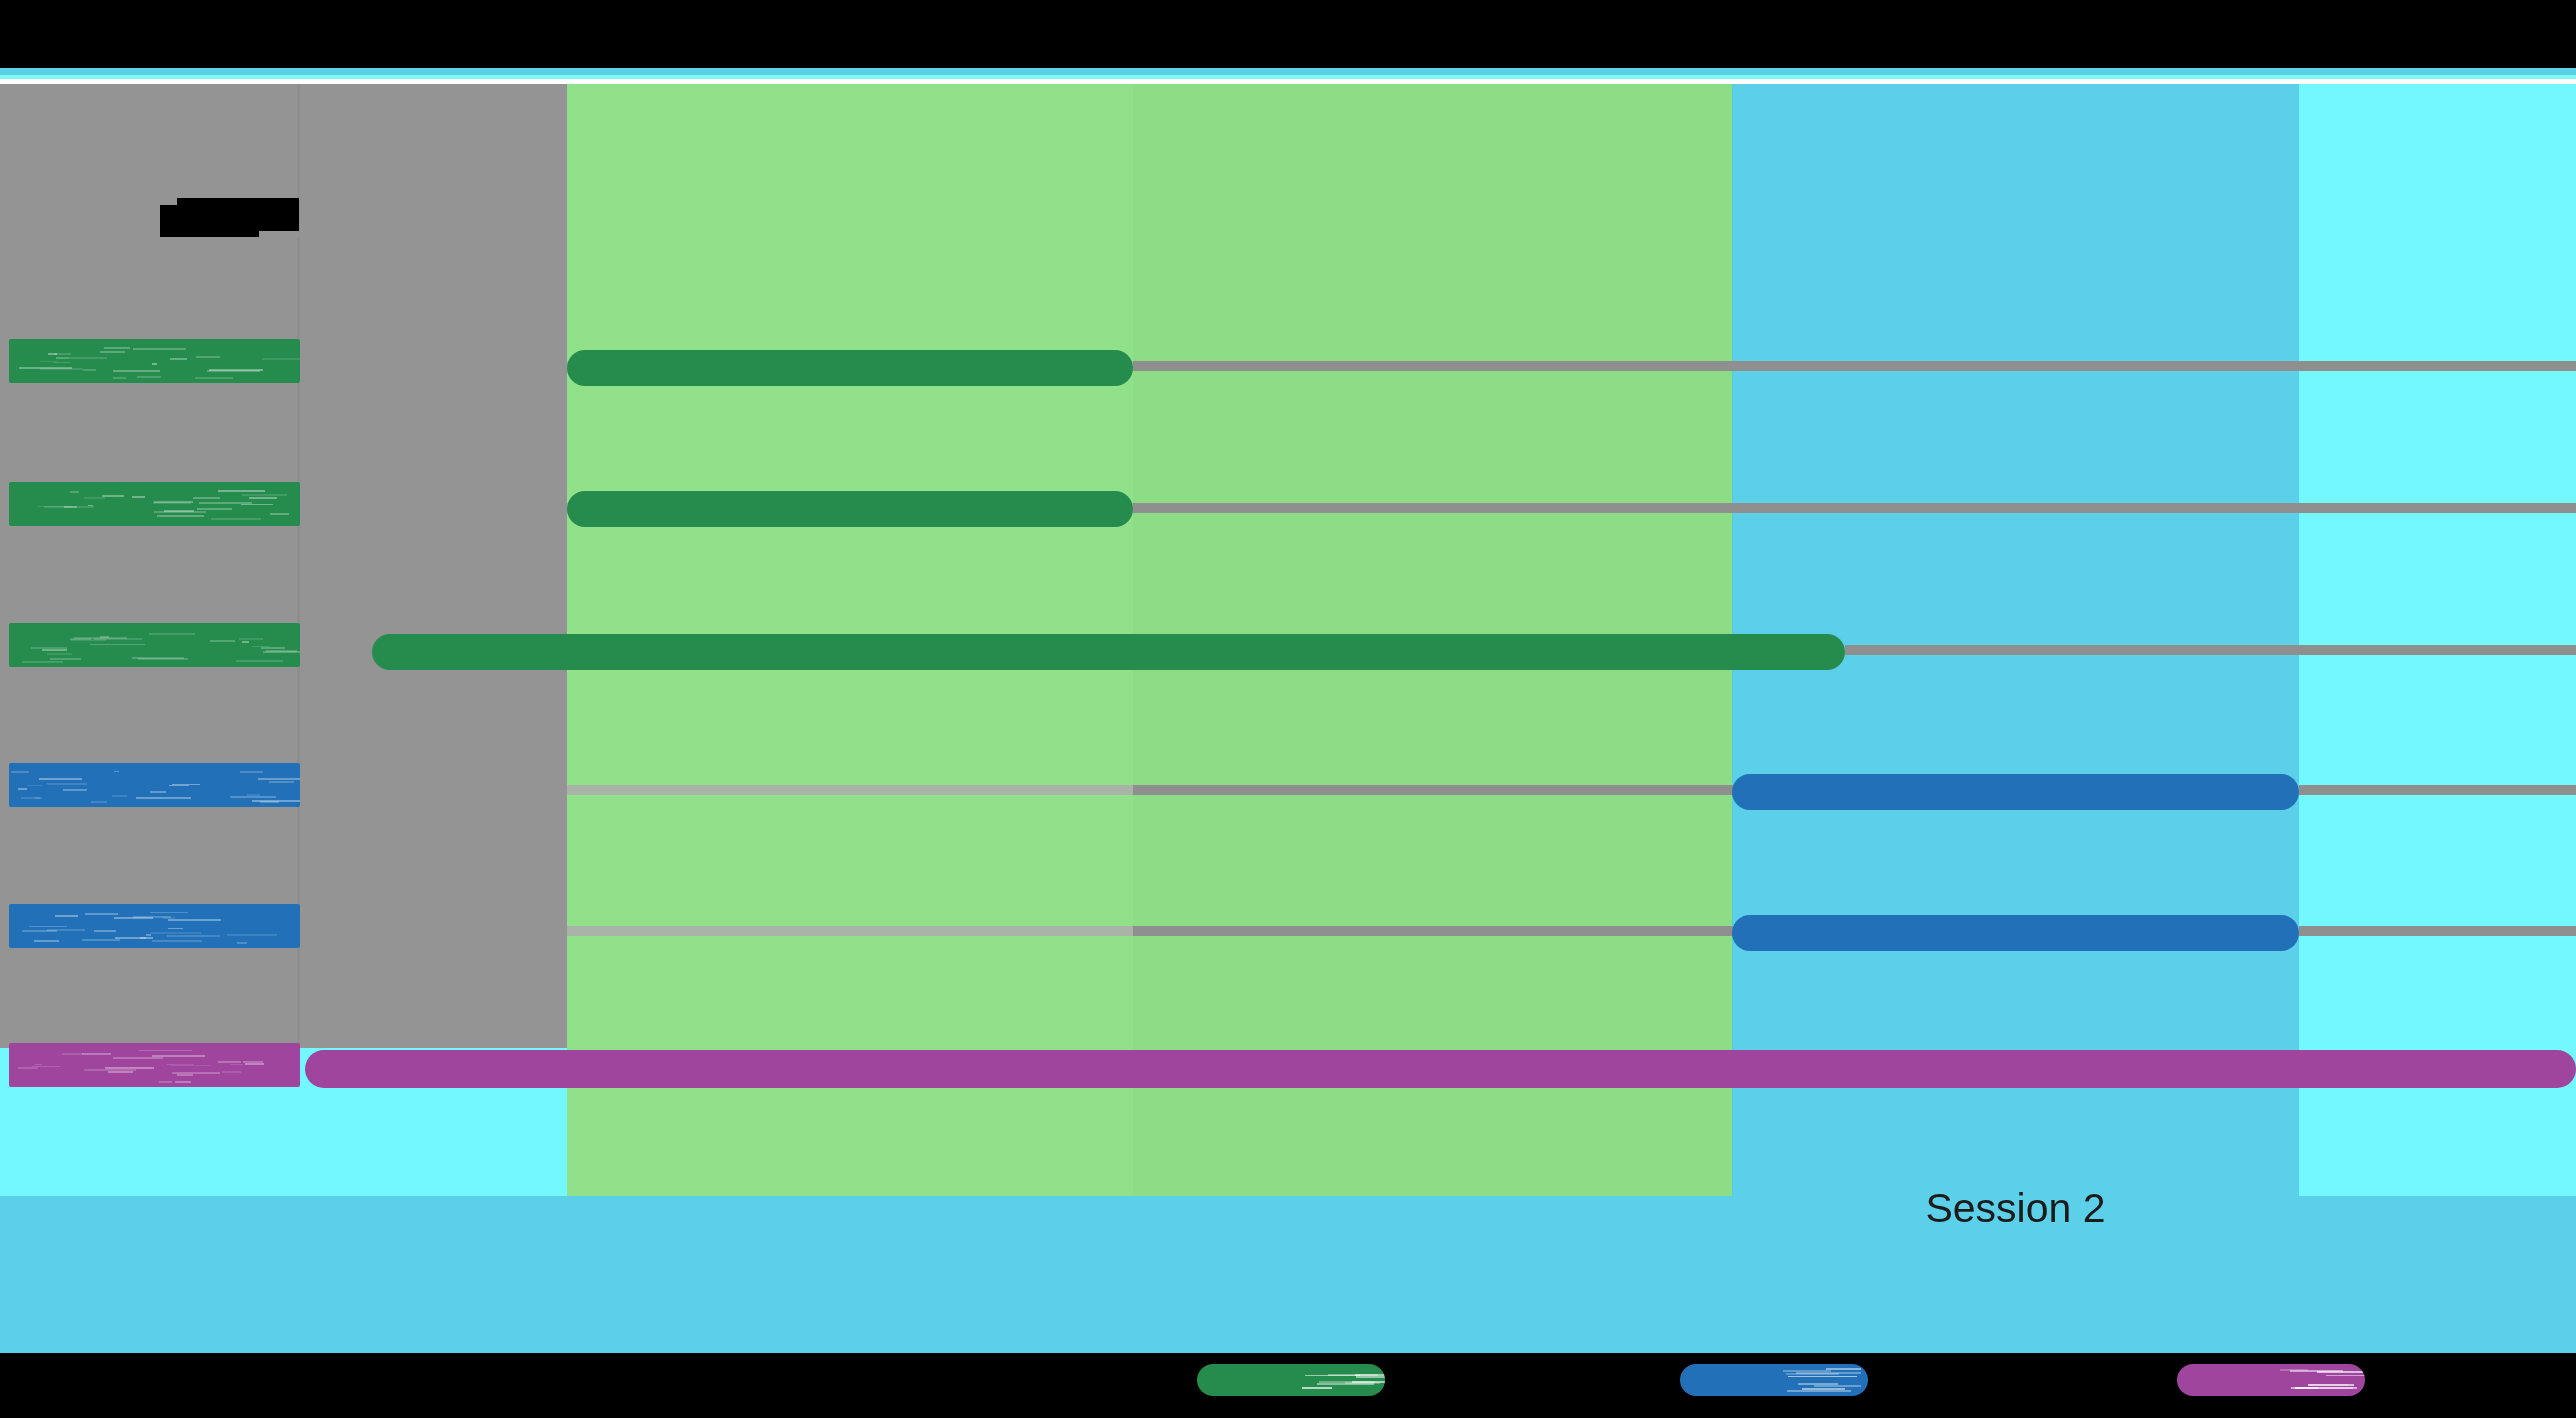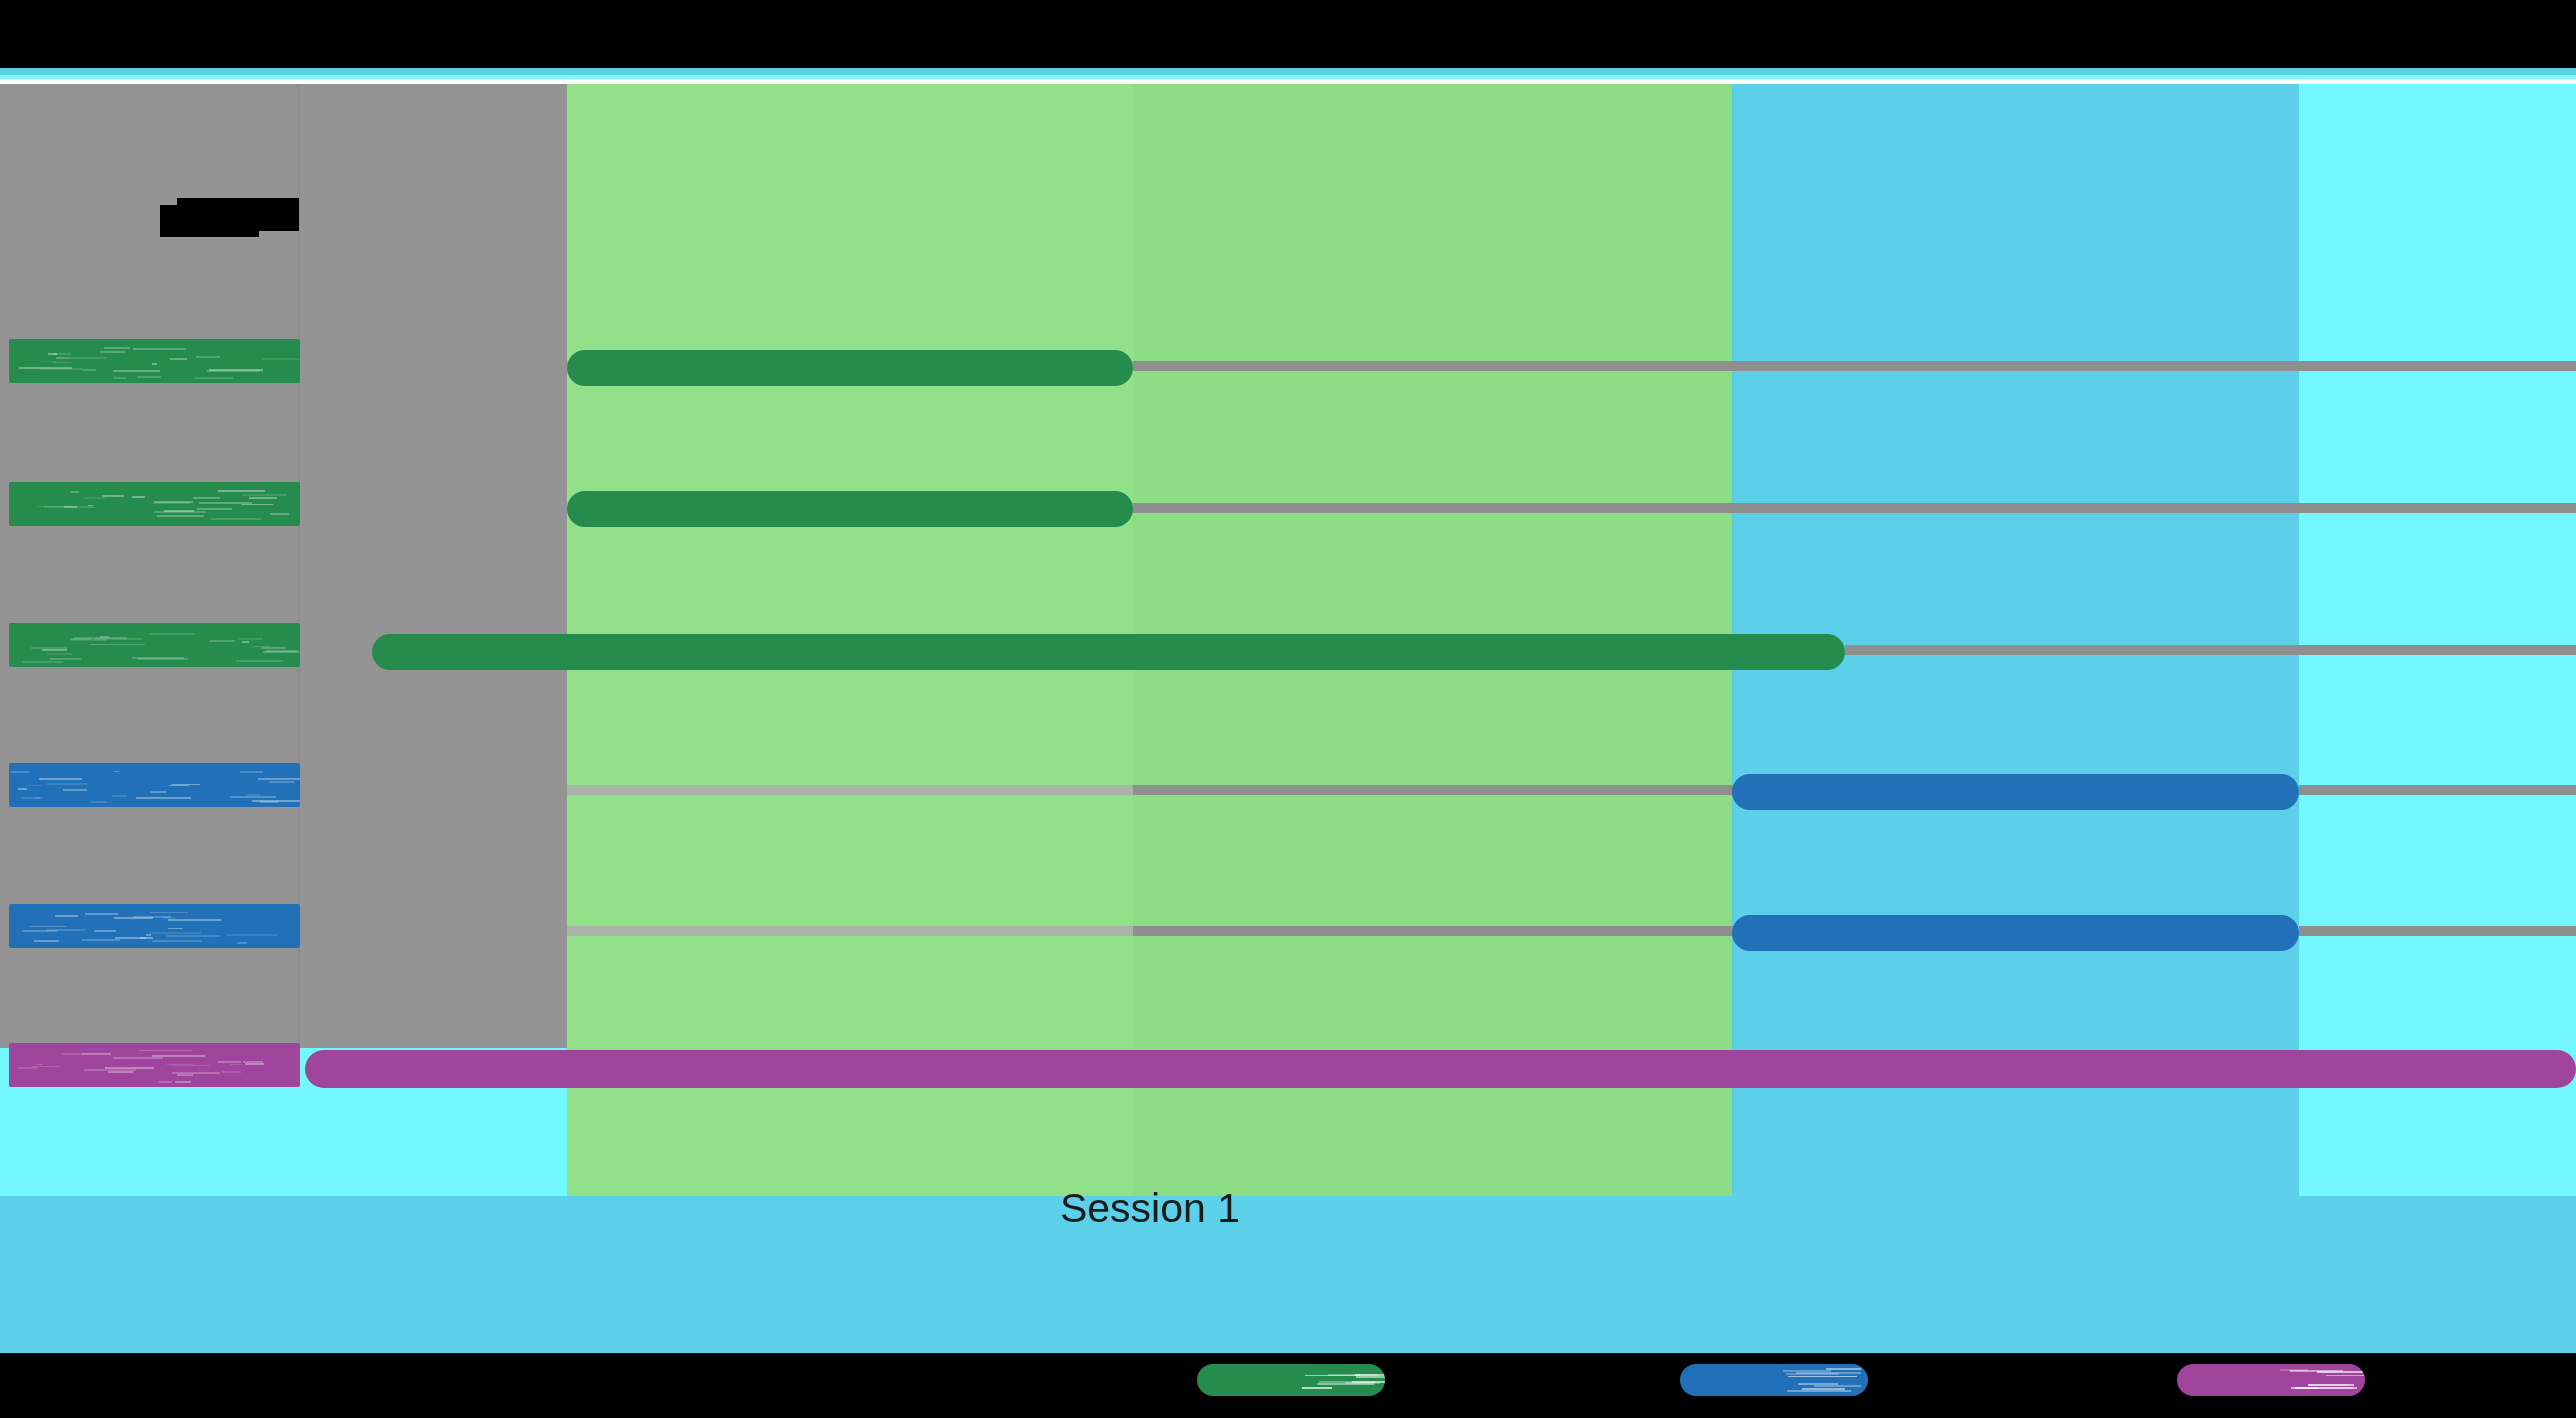--- a/index.html
+++ b/index.html
@@ -276,21 +276,21 @@
           <div class="scratch" style="left: 26px; top: 20.6px; width: 6.6px; opacity: 0.29;"></div>
           <div class="scratch" style="left: 236px; top: 20px; width: 19px; opacity: 0.63;"></div>
           <div class="scratch" style="left: 8.4px; top: 24.4px; width: 20.6px; opacity: 0.27;"></div>
           <div class="scratch" style="left: 53px; top: 10.3px; width: 20.6px; opacity: 0.26;"></div>
           <div class="scratch" style="left: 221px; top: 20.6px; width: 12.2px; opacity: 0.25;"></div>
           <div class="scratch" style="left: 143px; top: 12.2px; width: 53px; opacity: 0.59;"></div>
           <div class="scratch" style="left: 168px; top: 31px; width: 16px; opacity: 0.48;"></div>
         </div>
       </div>
 
-    <div class="session-caption" id="caption-s1">Session 1</div>
+    <div class="session-caption" id="caption-s2">Session 2</div>
   </div>
 
   <div class="letterbox" id="lb-bottom"></div>
 
   <div id="legend">
       <div class="legend-item" style="left: 1197px;">
         <div class="legend-swatch" style="background: rgb(38, 140, 77);">
           <div class="scratch" style="left: 122px; top: 17px; width: 56px; opacity: 0.44;"></div>
           <div class="scratch" style="left: 159px; top: 12.2px; width: 66px; opacity: 0.7;"></div>
           <div class="scratch" style="left: 148px; top: 18px; width: 35px; opacity: 0.37;"></div>

